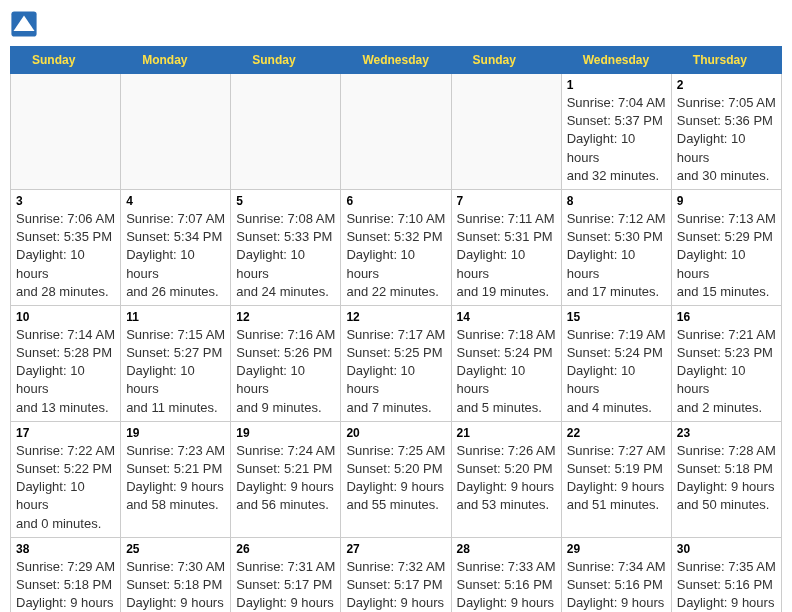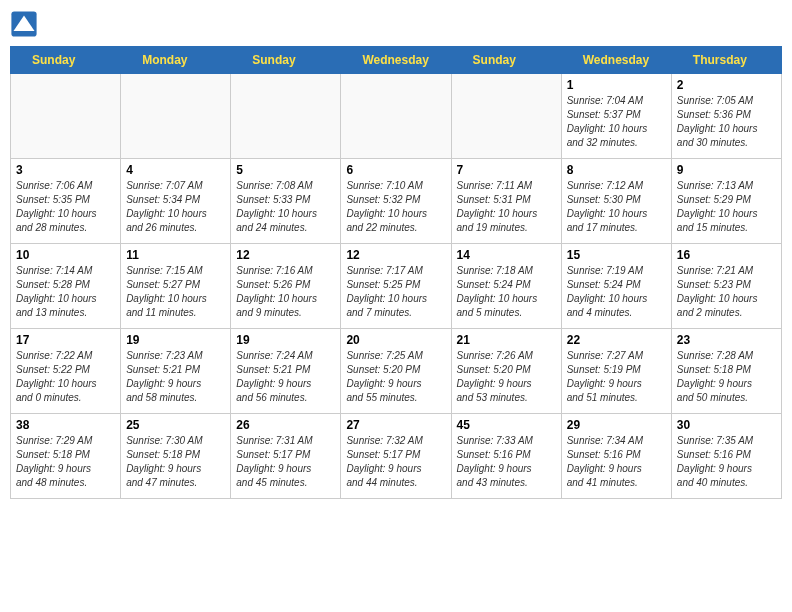--- a/index.html
+++ b/index.html
@@ -75,24 +75,23 @@
     .calendar tr:nth-child(odd) td:not(.empty) {
       background: #fff;
     }
     .day-number {
       font-weight: bold;
       font-size: 12px;
       margin-bottom: 2px;
       display: block;
     }
     .day-info {
-      font-size: 10px;
+      font-size: 13px;
       color: #333;
       line-height: 1.4;
-      font-style: italic;
     }
   </style>
 </head>
 <body>
 
 <div class="header">
   <div class="logo">
     <svg class="logo-icon" viewBox="0 0 40 40" xmlns="http://www.w3.org/2000/svg">
       <rect x="2" y="2" width="36" height="36" rx="4" fill="#2a6db5"></rect>
       <polygon points="20,8 35,30 5,30" fill="white"></polygon>
@@ -237,21 +236,21 @@
         </td>
         <td>
           <span class="day-number">26</span>
           <div class="day-info">Sunrise: 7:31 AM<br>Sunset: 5:17 PM<br>Daylight: 9 hours<br>and 45 minutes.</div>
         </td>
         <td>
           <span class="day-number">27</span>
           <div class="day-info">Sunrise: 7:32 AM<br>Sunset: 5:17 PM<br>Daylight: 9 hours<br>and 44 minutes.</div>
         </td>
         <td>
-          <span class="day-number">45</span>
+          <span class="day-number">28</span>
           <div class="day-info">Sunrise: 7:33 AM<br>Sunset: 5:16 PM<br>Daylight: 9 hours<br>and 43 minutes.</div>
         </td>
         <td>
           <span class="day-number">29</span>
           <div class="day-info">Sunrise: 7:34 AM<br>Sunset: 5:16 PM<br>Daylight: 9 hours<br>and 41 minutes.</div>
         </td>
         <td>
           <span class="day-number">30</span>
           <div class="day-info">Sunrise: 7:35 AM<br>Sunset: 5:16 PM<br>Daylight: 9 hours<br>and 40 minutes.</div>
         </td>

